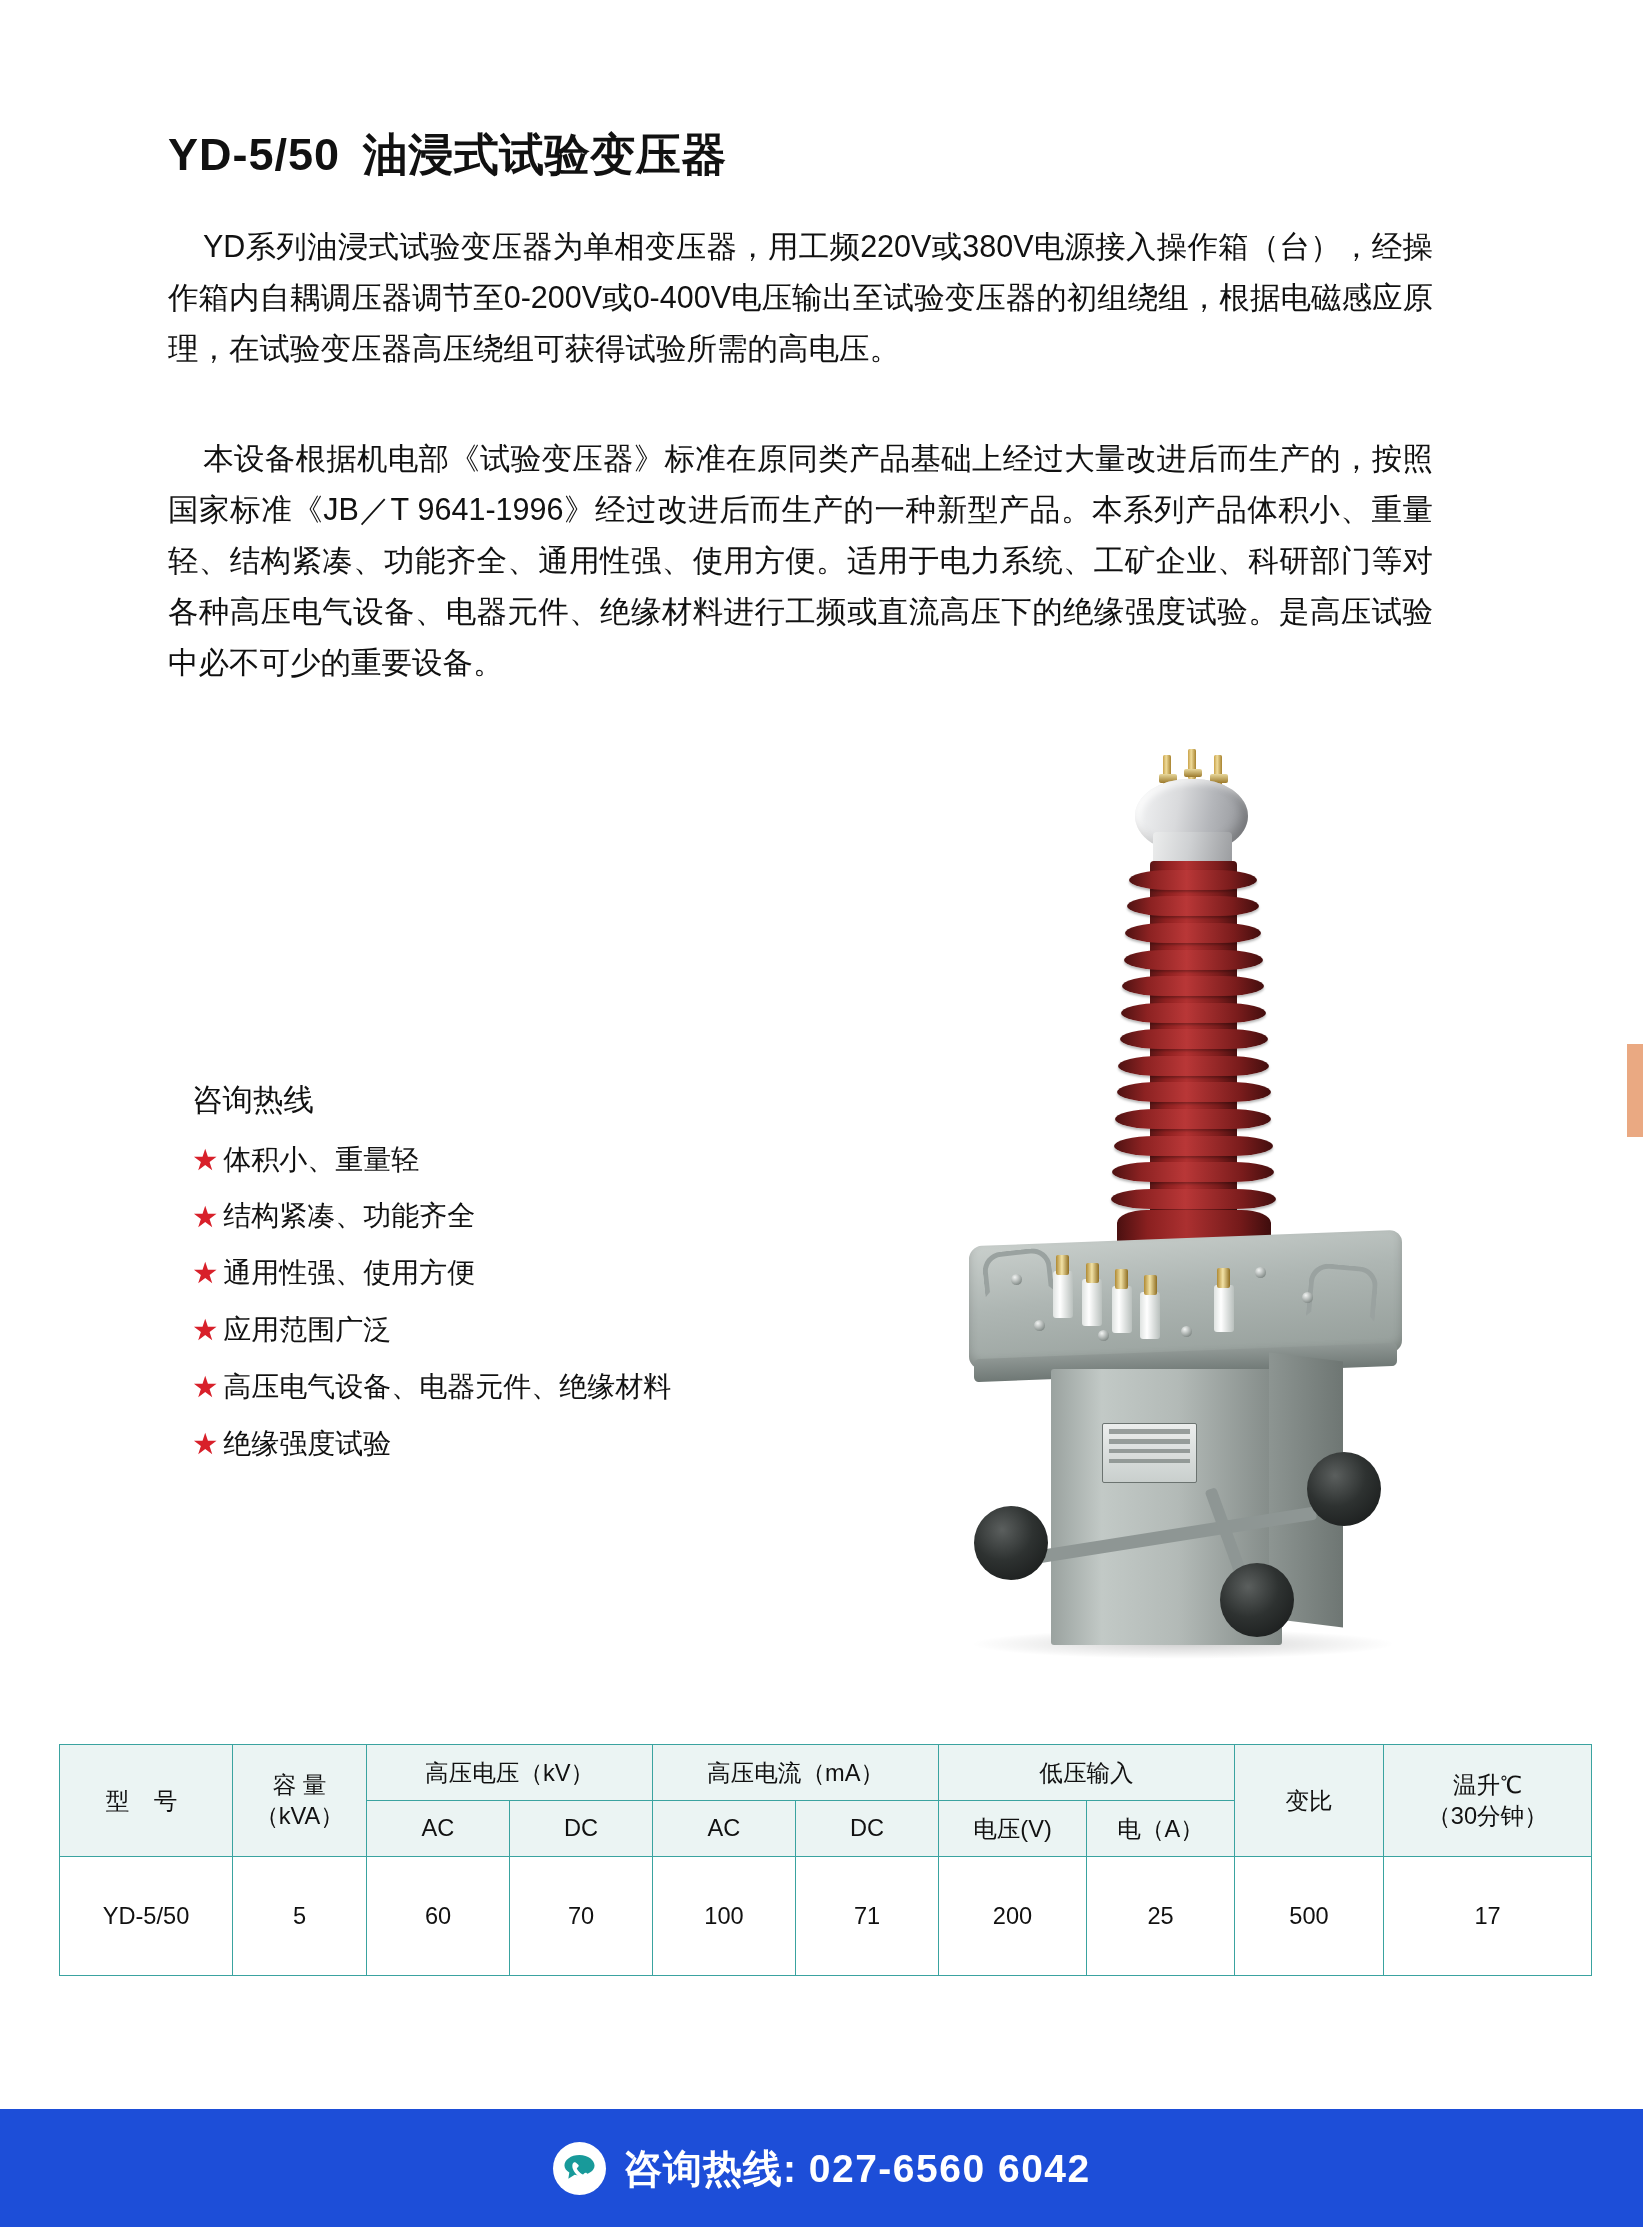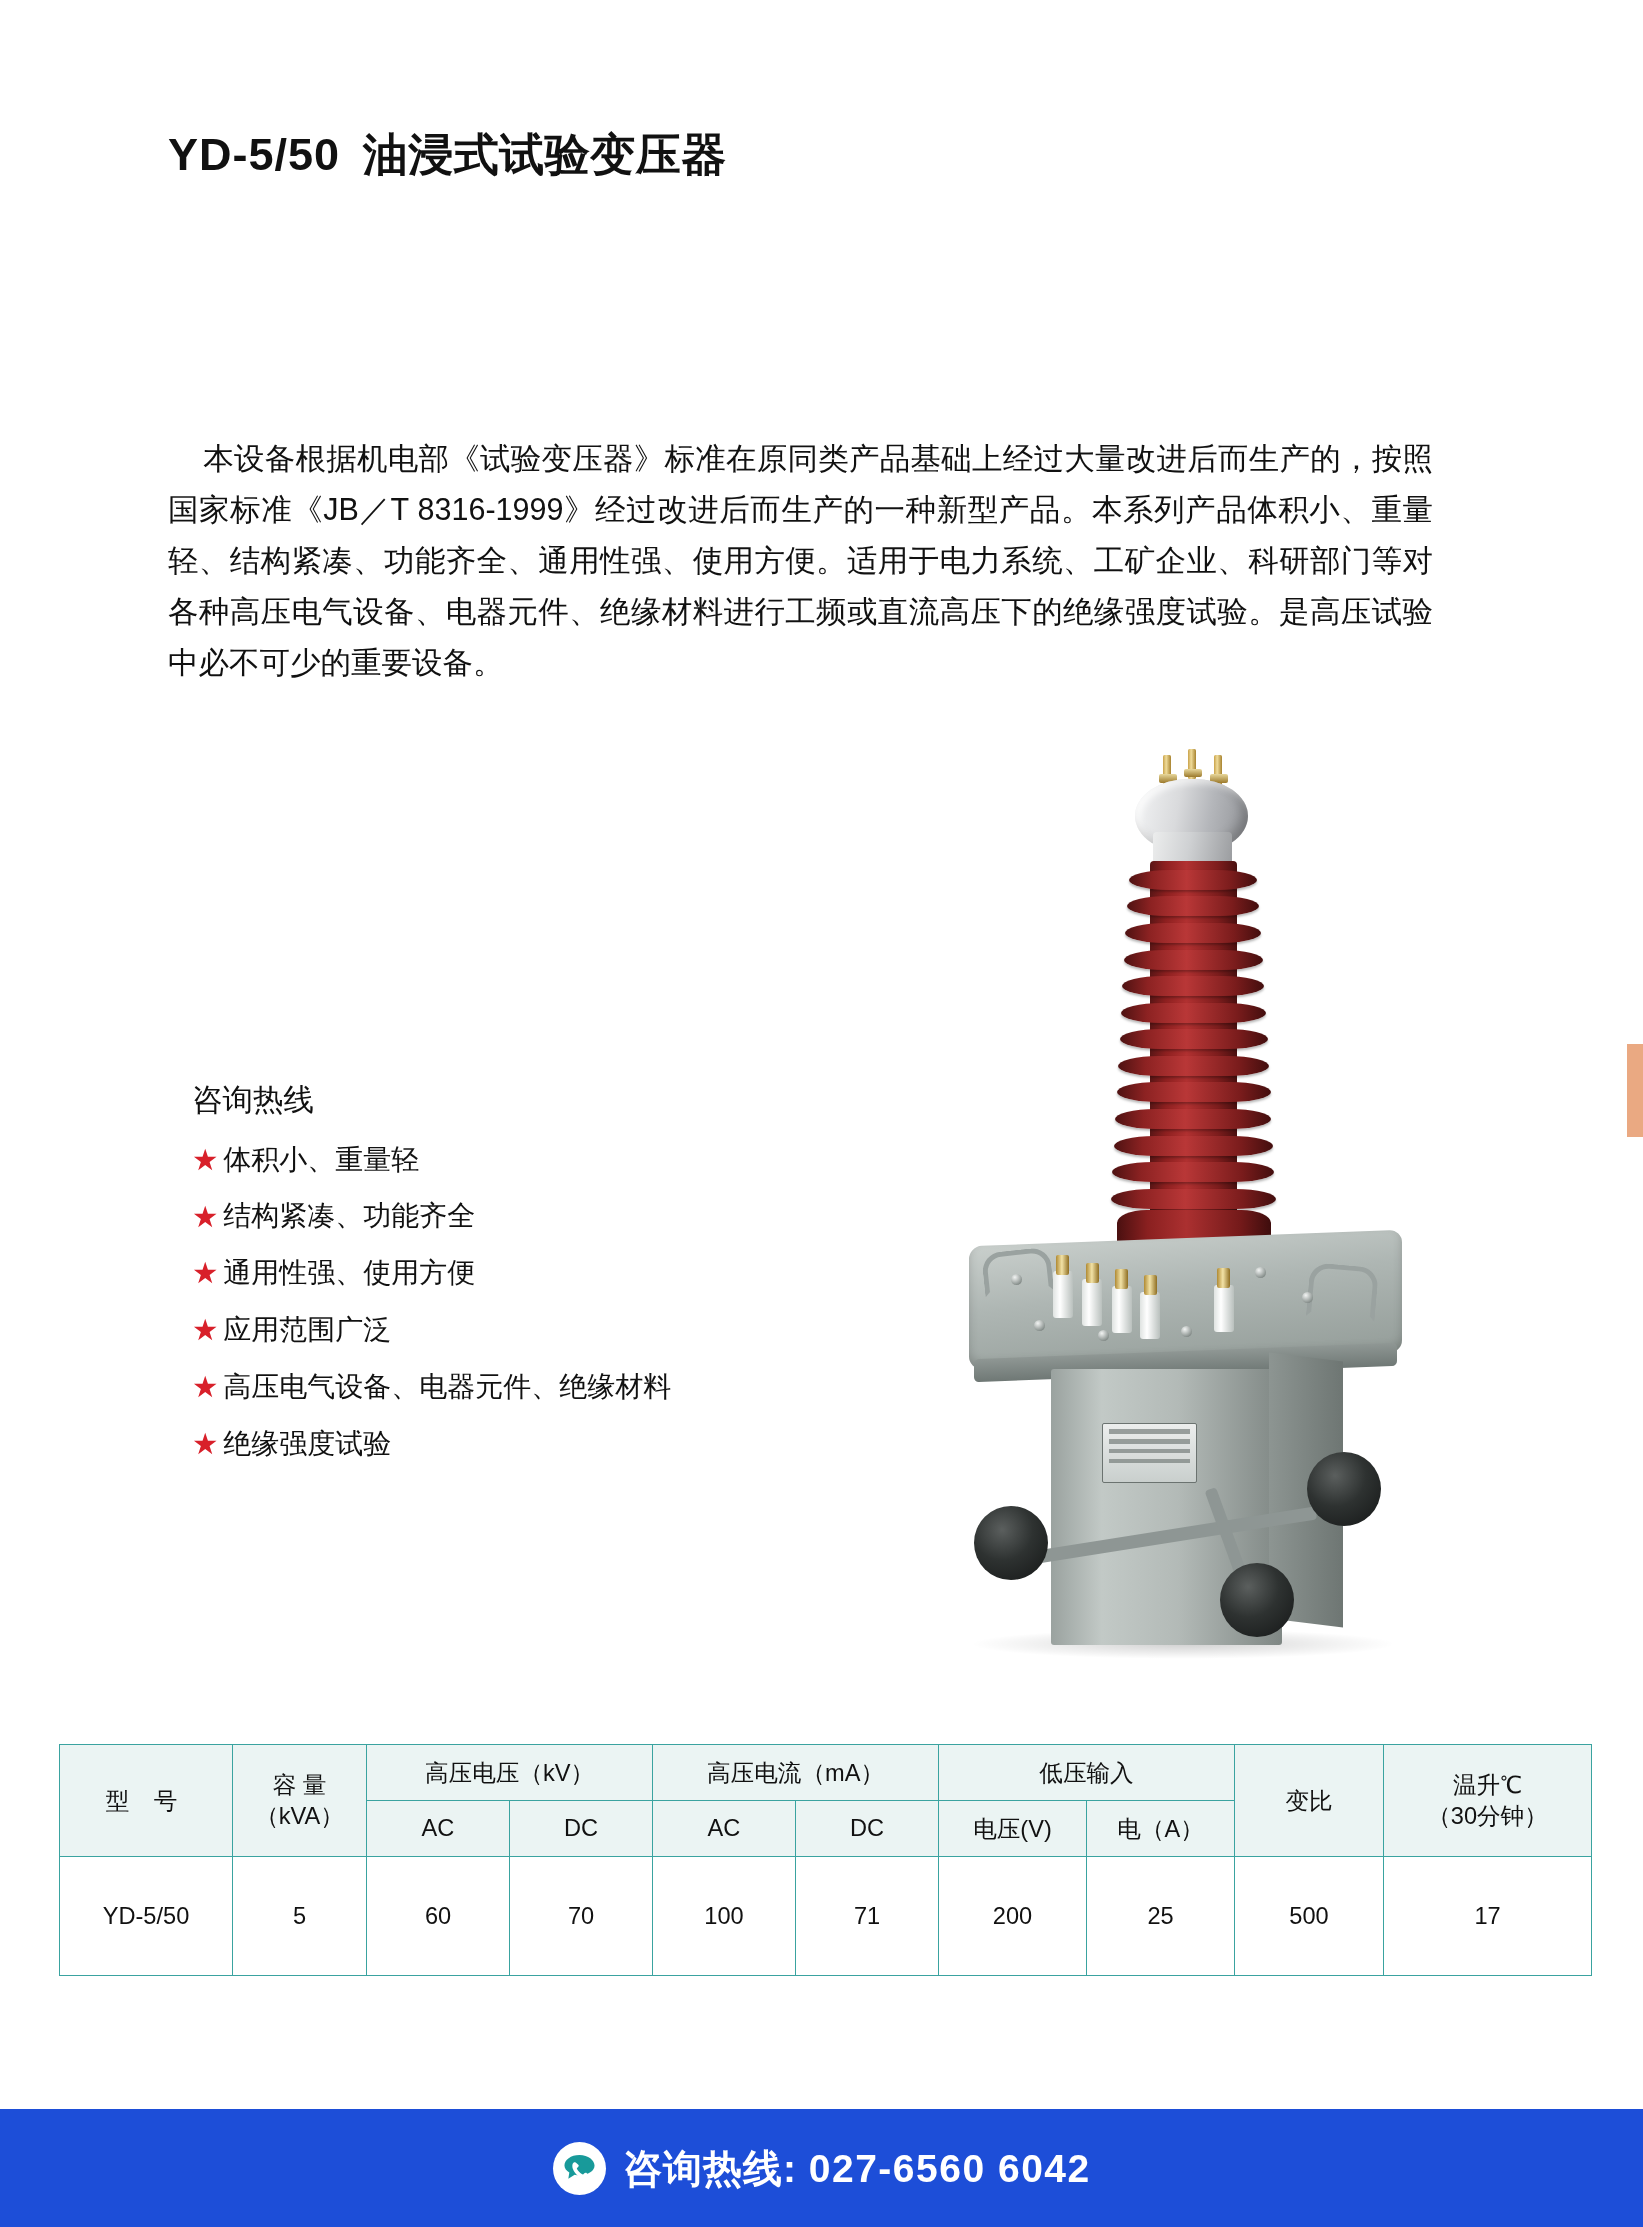--- a/index.html
+++ b/index.html
@@ -361,22 +361,23 @@
 </style>
 </head>
 <body>
 
 <div class="page">
 
   <div class="title">
     <span class="model">YD-5/50</span><span class="sep"></span><span>油浸式试验变压器</span>
   </div>
 
-
-  <div class="para p2"><span class="indent"></span><span>本设备根据机电部《试验变压器》标准在原同类产品基础上经过大量改进后而生产的，按照国家标准《JB／T 8316-1999》经过改进后而生产的一种新型产品。本系列产品体积小、重量轻、结构紧凑、功能齐全、通用性强、使用方便。适用于电力系统、工矿企业、科研部门等对各种高压电气设备、电器元件、绝缘材料进行工频或直流高压下的绝缘强度试验。是高压试验中必不可少的重要设备。</span></div>
+  <div class="para p1"><span class="indent"></span><span>YD系列油浸式试验变压器为单相变压器，用工频220V或380V电源接入操作箱（台），经操作箱内自耦调压器调节至0-200V或0-400V电压输出至试验变压器的初组绕组，根据电磁感应原理，在试验变压器高压绕组可获得试验所需的高电压。</span></div>
+
+  <div class="para p2"><span class="indent"></span><span>本设备根据机电部《试验变压器》标准在原同类产品基础上经过大量改进后而生产的，按照国家标准《JB／T 9641-1996》经过改进后而生产的一种新型产品。本系列产品体积小、重量轻、结构紧凑、功能齐全、通用性强、使用方便。适用于电力系统、工矿企业、科研部门等对各种高压电气设备、电器元件、绝缘材料进行工频或直流高压下的绝缘强度试验。是高压试验中必不可少的重要设备。</span></div>
 
   <div class="features">
     <div class="features-title">咨询热线</div>
 
     <div class="feature-row">
       <span class="star">★</span>
       <span class="feature-text">体积小、重量轻</span>
     </div>
     <div class="feature-row">
       <span class="star">★</span>

